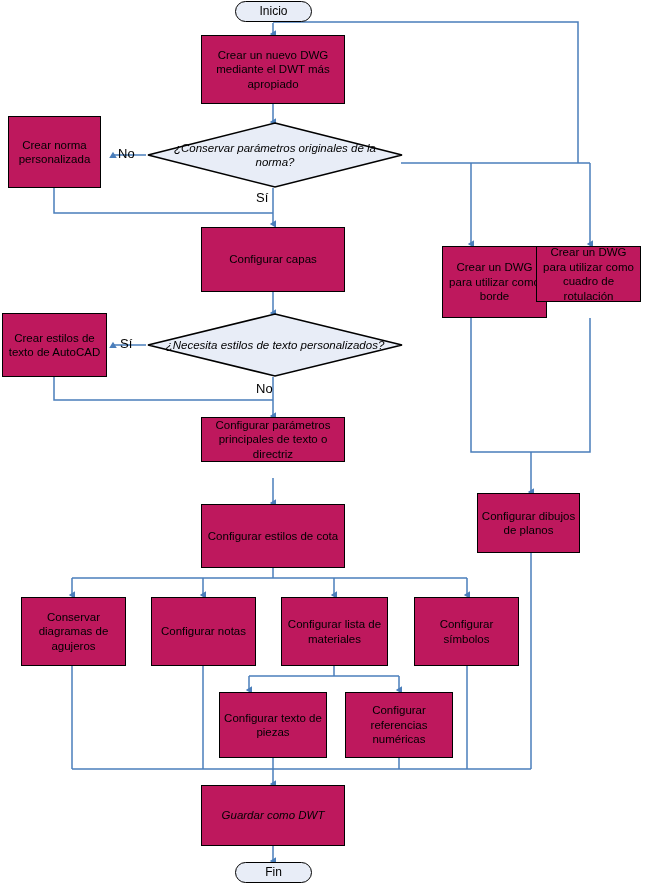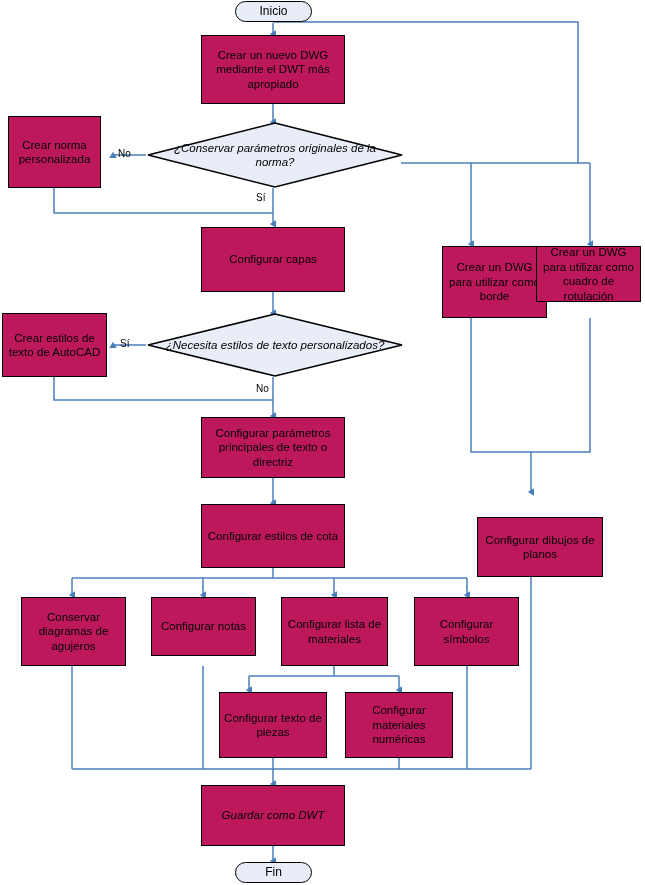--- a/index.html
+++ b/index.html
@@ -61,21 +61,21 @@
   .node.decision .dshape {
     position: absolute;
     left: 0;
     top: 0;
     width: 100%;
     height: 100%;
     z-index: 1;
   }
   .edge-label {
     position: absolute;
-    font-size: 10px;
+    font-size: 13px;
     line-height: 12px;
     color: #000000;
     background: transparent;
     white-space: nowrap;
   }
   .node span {
     display: block;
     padding: 0 3px;
   }
 </style>
@@ -178,61 +178,61 @@
     <svg class="dshape" viewBox="0 0 256 64" preserveAspectRatio="none">
       <polygon points="128,1 255,32 128,63 1,32" fill="#e8edf7" stroke="#000000" stroke-width="1.6"></polygon>
     </svg>
     <span class="dlabel">¿Necesita estilos de texto personalizados?</span>
   </div>
 
   <div class="node process" style="left:2px; top:313px; width:105px; height:64px;">
     <span>Crear estilos de texto de AutoCAD</span>
   </div>
 
-  <div class="node process" style="left:201px; top:417px; width:144px; height:61px;">
+  <div class="node process" style="left:201px; top:417px; width:144px; height:45px;">
     <span>Configurar parámetros principales de texto o directriz</span>
   </div>
 
   <div class="node process" style="left:201px; top:504px; width:144px; height:64px;">
     <span>Configurar estilos de cota</span>
   </div>
 
   <div class="node process" style="left:21px; top:597px; width:105px; height:69px;">
     <span>Conservar diagramas de agujeros</span>
   </div>
 
-  <div class="node process" style="left:151px; top:597px; width:105px; height:59px;">
+  <div class="node process" style="left:151px; top:597px; width:105px; height:69px;">
     <span>Configurar notas</span>
   </div>
 
   <div class="node process" style="left:281px; top:597px; width:107px; height:69px;">
     <span>Configurar lista de materiales</span>
   </div>
 
   <div class="node process" style="left:414px; top:597px; width:105px; height:69px;">
     <span>Configurar símbolos</span>
   </div>
 
   <div class="node process" style="left:219px; top:692px; width:108px; height:66px;">
     <span>Configurar texto de piezas</span>
   </div>
 
   <div class="node process" style="left:345px; top:692px; width:108px; height:66px;">
-    <span>Configurar materiales numéricas</span>
+    <span>Configurar referencias numéricas</span>
   </div>
 
   <div class="node process" style="left:418px; top:246px; width:105px; height:72px;margin-left:24px;">
     <span>Crear un DWG para utilizar como borde</span>
   </div>
 
   <div class="node process" style="left:536px; top:246px; width:105px; height:56px;">
     <span>Crear un DWG para utilizar como cuadro de rotulación</span>
   </div>
 
-  <div class="node process" style="left:477px; top:517px; width:126px; height:60px;">
+  <div class="node process" style="left:477px; top:493px; width:103px; height:60px;">
     <span>Configurar dibujos de planos</span>
   </div>
 
   <div class="node process" style="left:201px; top:785px; width:144px; height:61px;font-style:italic;">
     <span>Guardar como DWT</span>
   </div>
 
   <div class="edge-label" style="left:118px; top:148px;">No</div>
   <div class="edge-label" style="left:256px; top:192px;">Sí</div>
   <div class="edge-label" style="left:120px; top:338px;">Sí</div>

